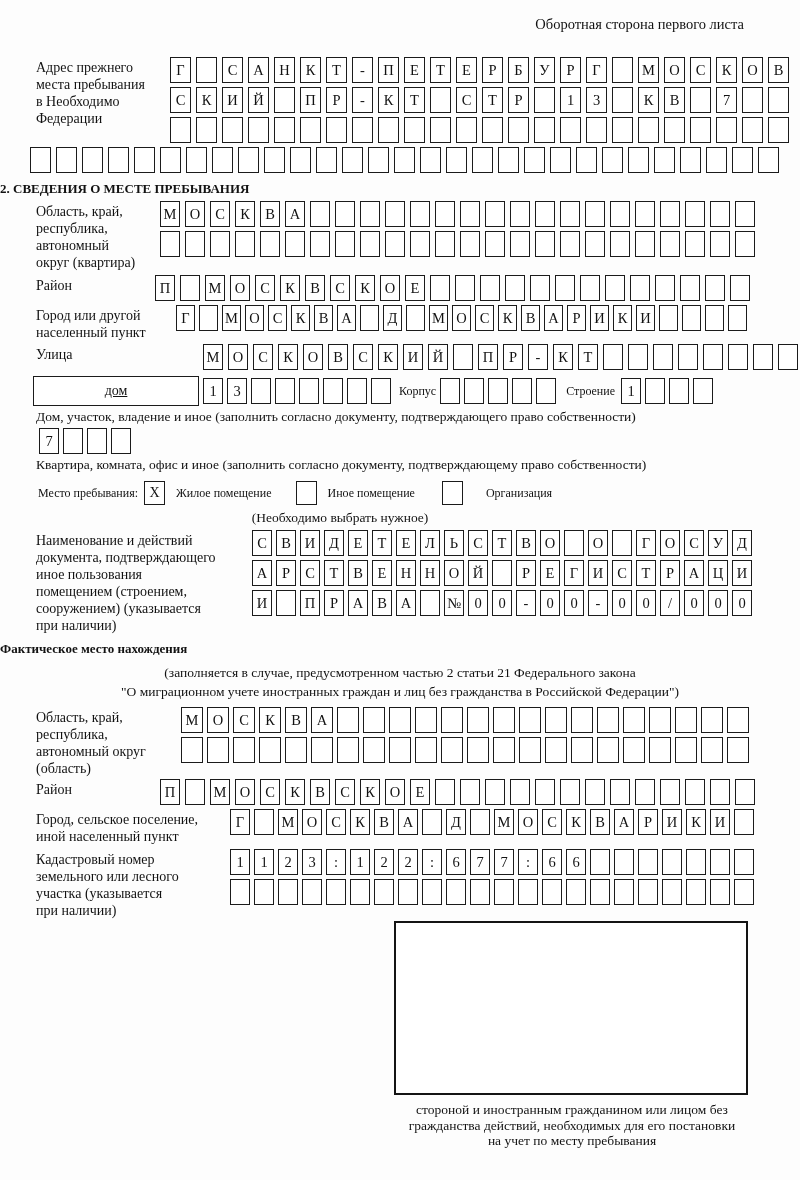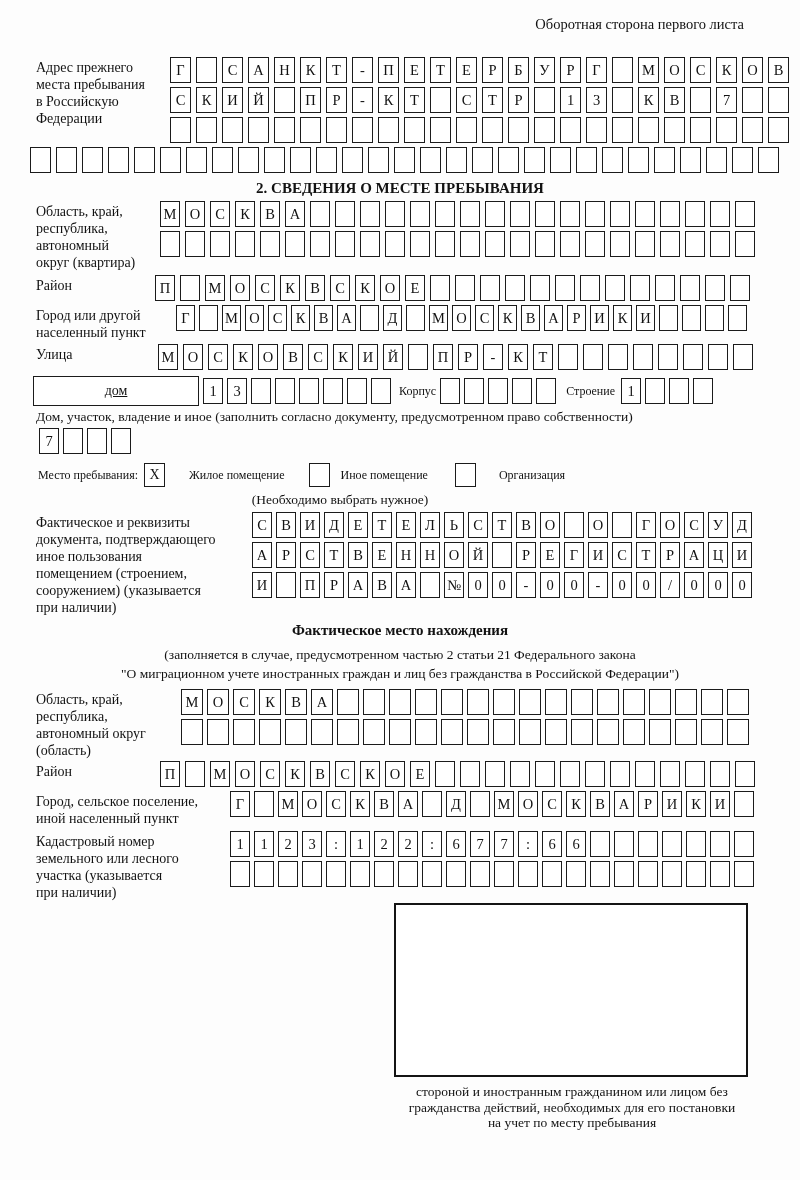--- a/index.html
+++ b/index.html
@@ -30,21 +30,21 @@
     height:26px;box-sizing:border-box;
     border:1.5px solid #1b1b1b;background:#fff;
     font-size:14.5px;line-height:1;flex-shrink:0;
   }
   .gA .cell{width:21px;margin-right:5px;}  
   .gB .cell{width:20px;margin-right:5px;}  
   .gC .cell{width:19px;margin-right:4px;}  
   .gD .cell{width:20px;margin-right:4px;}  
   .gE .cell{width:22px;margin-right:4px;}  
   .caption{font-size:13.5px;line-height:14px;text-align:center;}
-  .sect-title{font-weight:bold;font-size:15px;line-height:17px;text-align:center;}
+  .sect-title{font-weight:bold;font-size:13px;line-height:17px;text-align:left;}
   .wordbox{
     display:inline-flex;justify-content:center;align-items:center;
     height:30px;box-sizing:border-box;border:1.5px solid #1b1b1b;
     font-size:14px;background:#fff;flex-shrink:0;text-decoration:underline;
   }
   .inline-lbl{font-size:12px;line-height:30px;white-space:nowrap;}
   .checkbox{
     display:inline-flex;justify-content:center;align-items:center;
     width:21px;height:24px;box-sizing:border-box;
     border:1.6px solid #1b1b1b;background:#fff;
@@ -64,21 +64,21 @@
 <body>
 
 <div class="page">
 
   <div class="header-note">Оборотная сторона первого листа</div>
 
   <div class="frow" style="margin:24px 0 0 36px;">
     <div class="flabel" style="width:134px;">
       <div>Адрес прежнего</div>
       <div>места пребывания</div>
-      <div>в Российскую</div>
+      <div>в Необходимо</div>
       <div>Федерации</div>
     </div>
     <div class="stack">
       <div class="cells gA">
           <span class="cell">Г</span>
           <span class="cell"></span>
           <span class="cell">С</span>
           <span class="cell">А</span>
           <span class="cell">Н</span>
           <span class="cell">К</span>
@@ -309,21 +309,21 @@
         <span class="cell">И</span>
         <span class="cell">К</span>
         <span class="cell">И</span>
         <span class="cell"></span>
         <span class="cell"></span>
         <span class="cell"></span>
         <span class="cell"></span>
       </div>
   </div>
 
-  <div class="frow" style="margin:3px 0 0 36px;">
+  <div class="frow" style="margin:3px 0 0 36px;gap:45px;">
     <div class="flabel" style="width:122px;">Улица</div>
     <div class="cells gB">
         <span class="cell">М</span>
         <span class="cell">О</span>
         <span class="cell">С</span>
         <span class="cell">К</span>
         <span class="cell">О</span>
         <span class="cell">В</span>
         <span class="cell">С</span>
         <span class="cell">К</span>
@@ -367,45 +367,46 @@
         <span class="cell"></span>
       </div>
     <div class="inline-lbl" style="margin:0 6px 0 6px;">Строение</div>
     <div class="cells gD">
         <span class="cell">1</span>
         <span class="cell"></span>
         <span class="cell"></span>
         <span class="cell"></span>
       </div>
   </div>
-  <div class="caption" style="margin-top:4px;text-align:left;margin-left:36px;">Дом, участок, владение и иное (заполнить согласно документу, предусмотренном право собственности)</div>
+  <div class="caption" style="margin-top:4px;text-align:left;margin-left:36px;">Дом, участок, владение и иное (заполнить согласно документу, подтверждающего право собственности)</div>
 
   <div class="frow" style="margin:4px 0 0 33px;align-items:center;">
     <div class="cells gD" style="margin-left:6px;">
         <span class="cell">7</span>
         <span class="cell"></span>
         <span class="cell"></span>
         <span class="cell"></span>
       </div>
   </div>
+  <div class="caption" style="margin-top:4px;text-align:left;margin-left:36px;">Квартира, комната, офис и иное (заполнить согласно документу, подтверждающему право собственности)</div>
 
   <div class="frow" style="margin:6px 0 0 38px;align-items:center;">
     <div class="inline-lbl">Место пребывания:</div>
     <div class="checkbox" style="margin-left:6px;">X</div>
-    <div class="inline-lbl" style="margin-left:24px;">Жилое помещение</div>
+    <div class="inline-lbl" style="margin-left:11px;">Жилое помещение</div>
     <div class="checkbox" style="margin-left:25px;"></div>
     <div class="inline-lbl" style="margin-left:10px;">Иное помещение</div>
     <div class="checkbox" style="margin-left:27px;"></div>
     <div class="inline-lbl" style="margin-left:23px;">Организация</div>
   </div>
   <div class="caption" style="margin:3px 0 0 180px;width:320px;">(Необходимо выбрать нужное)</div>
 
   <div class="frow" style="margin:5px 0 0 36px;">
     <div class="flabel" style="width:216px;">
-      <div>Фактическое и реквизиты</div>
+      <div>Наименование и действий</div>
       <div>документа, подтверждающего</div>
       <div>иное пользования</div>
       <div>помещением (строением,</div>
       <div>сооружением) (указывается</div>
       <div>при наличии)</div>
     </div>
     <div class="stack">
       <div class="cells gD">
           <span class="cell">С</span>
           <span class="cell">В</span>

